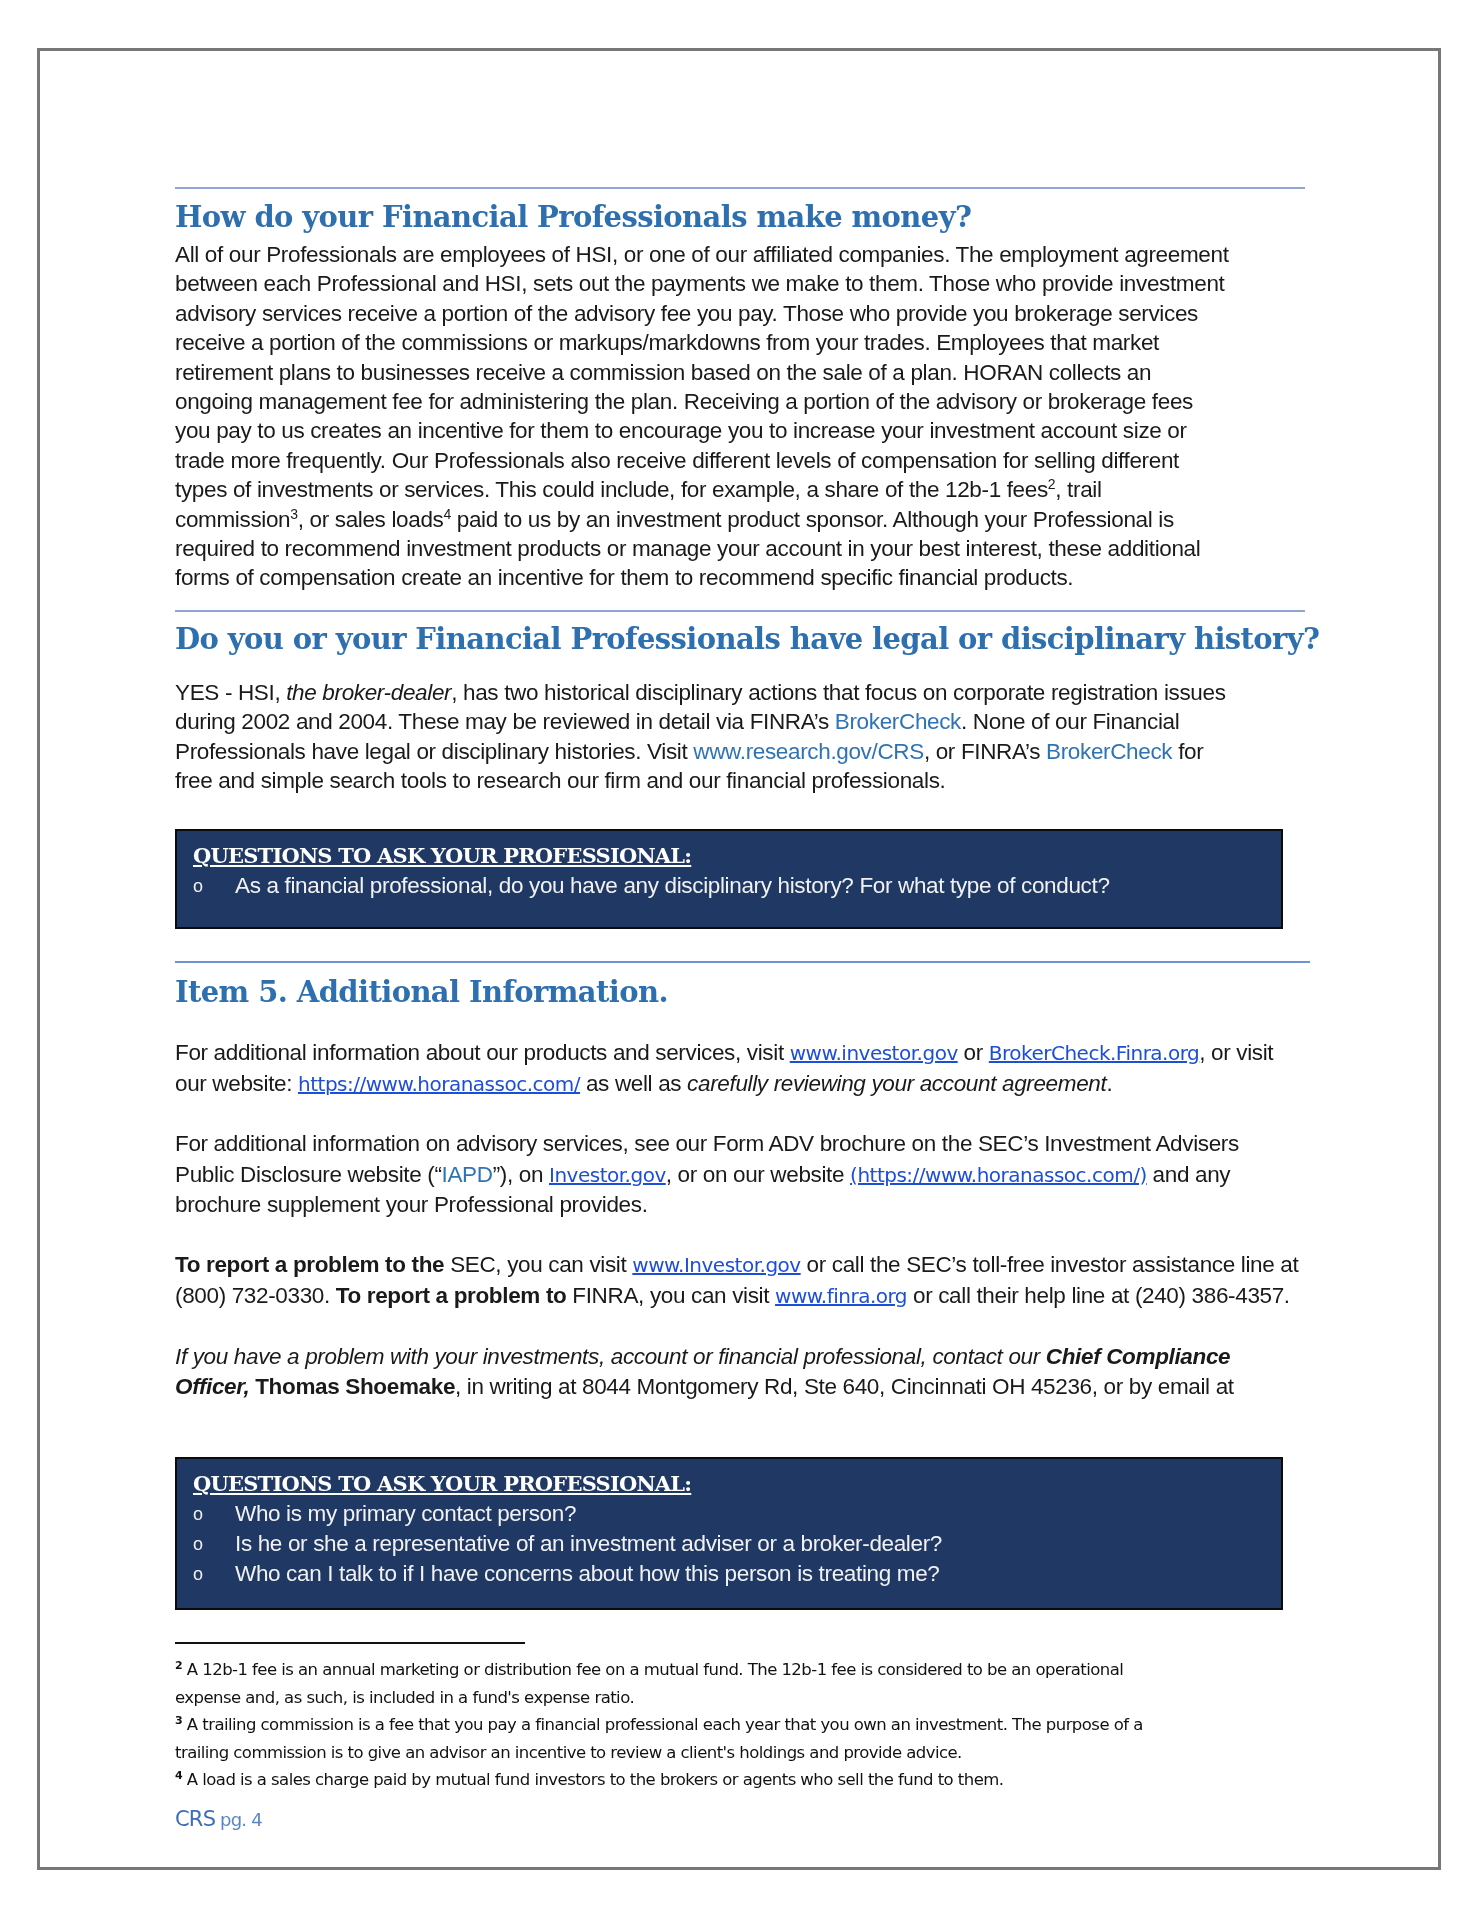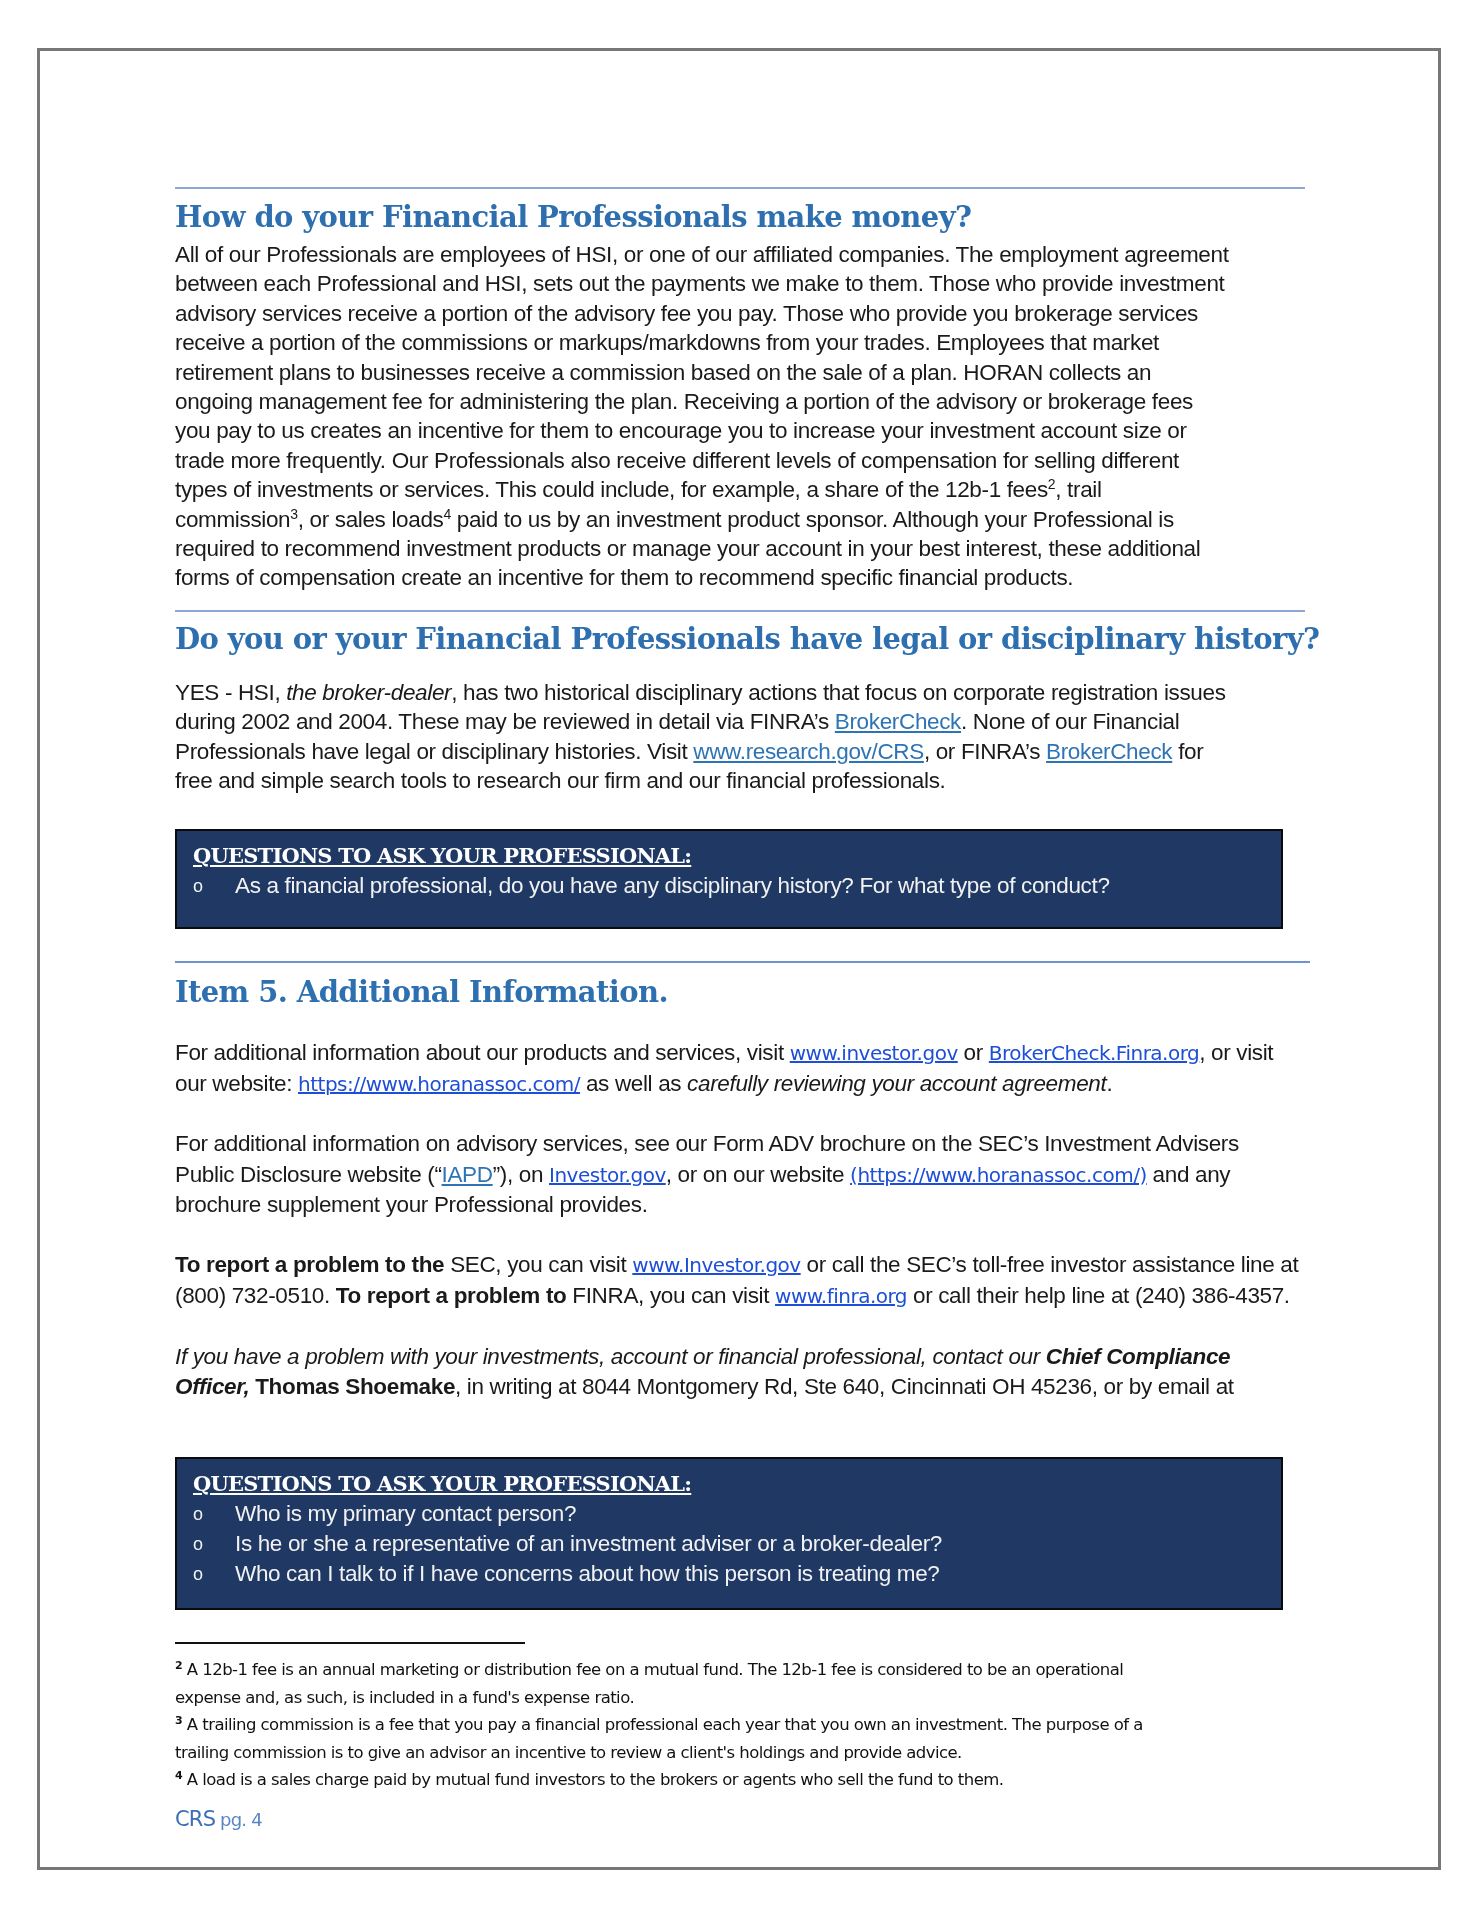--- a/index.html
+++ b/index.html
@@ -7,21 +7,21 @@
            font-family: "Liberation Sans", sans-serif; color: #1a1a1a; }
     .page-border { position: absolute; left: 37px; top: 48px; width: 1398px; height: 1816px;
                    border: 3px solid #777777; box-sizing: content-box; }
     .rule { position: absolute; left: 175px; height: 2px; background: #8ea7d6; }
     .heading { position: absolute; left: 175px; margin: 0;
                font-family: "DejaVu Serif", serif; font-weight: bold; color: #2e6fb0;
                font-size: 29px; letter-spacing: -0.6px; white-space: nowrap; transform-origin: left top; }
     .para { position: absolute; left: 175px; margin: 0; font-size: 22.5px; line-height: 29.4px;
             letter-spacing: -0.35px; color: #1a1a1a; }
     .para .line { display: block; white-space: nowrap; }
-    a.link { color: #2e74b5; text-decoration: underline; }
+    a.link { color: #2e74b5; }
     a.link-calibri { color: #1d4ed8; text-decoration: underline; font-family: "DejaVu Sans", sans-serif;
                      font-size: 20px; letter-spacing: -0.5px; }
     .u { }
     .b { font-weight: bold; }
     .i { font-style: italic; }
     sup { font-size: 14px; line-height: 0; vertical-align: 8px; }
     .qbox { position: absolute; left: 175px; background: #1f3864; border: 2px solid #0b0b0b;
             box-sizing: border-box; color: #ffffff; padding: 10px 16px 13px 16px; }
     .qbox-title { font-family: "DejaVu Serif", serif; font-weight: bold; font-size: 21px;
                   text-decoration: underline; letter-spacing: -0.8px; display: block; line-height: 30px; }
@@ -85,21 +85,21 @@
 </p>
 
 <p class="para" style="top:1129px;line-height:30.5px;">
   <span class="line">For additional information on advisory services, see our Form ADV brochure on the SEC’s Investment Advisers</span>
   <span class="line"><span>Public Disclosure website (“</span><a class="link">IAPD</a><span>”), on </span><a class="link-calibri">Investor.gov</a><span>, or on our website </span><a class="link-calibri">(https://www.horanassoc.com/)</a><span> and any</span></span>
   <span class="line">brochure supplement your Professional provides.</span>
 </p>
 
 <p class="para" style="top:1250px;line-height:30.5px;">
   <span class="line"><span class="b">To report a problem to the </span><span class="b u" style="font-weight:normal;">SEC</span><span>, you can visit </span><a class="link-calibri">www.Investor.gov</a><span> or call the SEC’s toll-free investor assistance line at</span></span>
-  <span class="line"><span>(800) 732-0510. </span><span class="b">To report a problem to </span><span class="u">FINRA</span><span>, you can visit </span><a class="link-calibri">www.finra.org</a><span> or call their help line at (240) 386-4357.</span></span>
+  <span class="line"><span>(800) 732-0330. </span><span class="b">To report a problem to </span><span class="u">FINRA</span><span>, you can visit </span><a class="link-calibri">www.finra.org</a><span> or call their help line at (240) 386-4357.</span></span>
 </p>
 
 <p class="para" style="top:1342px;line-height:30px;">
   <span class="line"><span class="i">If you have a problem with your investments, account or financial professional, contact our </span><span class="b i">Chief Compliance</span></span>
   <span class="line"><span class="b i">Officer,</span><span class="b"> Thomas Shoemake</span><span>, in writing at 8044 Montgomery Rd, Ste 640, Cincinnati OH 45236, or by email at</span></span>
 </p>
 
 <div class="qbox" style="top:1457px;width:1108px;height:153px;">
   <span class="qbox-title">QUESTIONS TO ASK YOUR PROFESSIONAL:</span>
   <div class="qbox-item">

